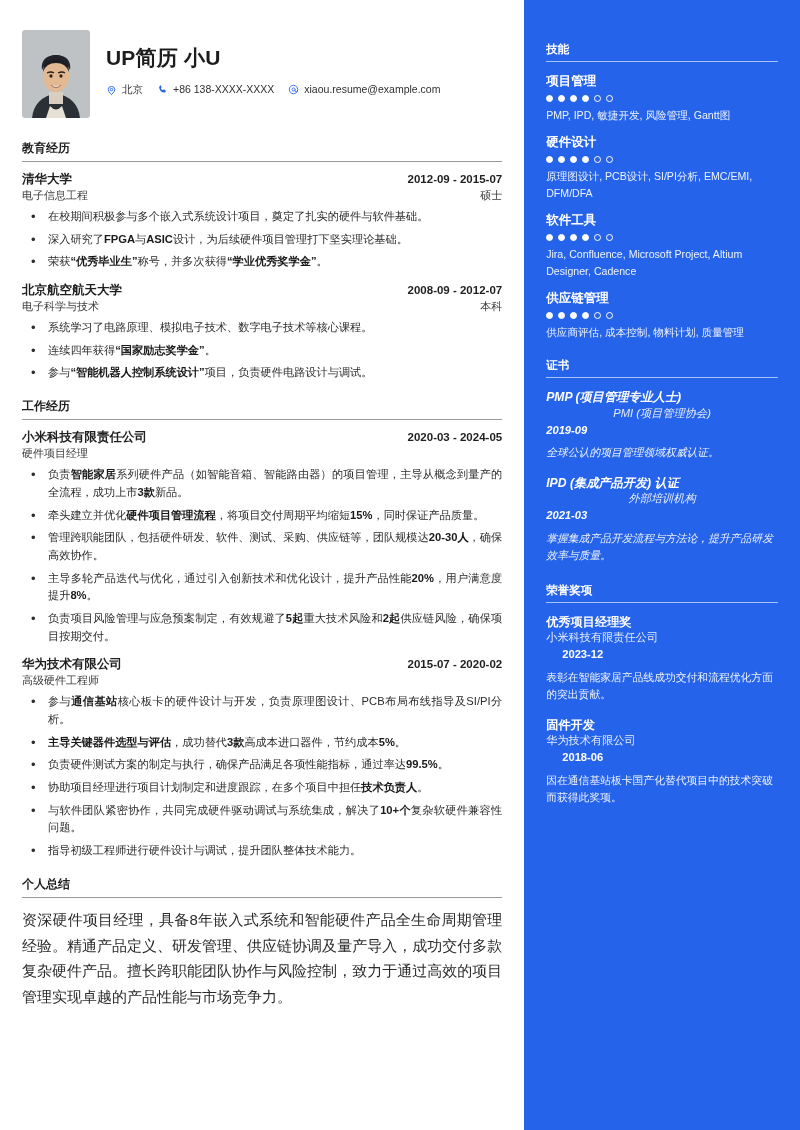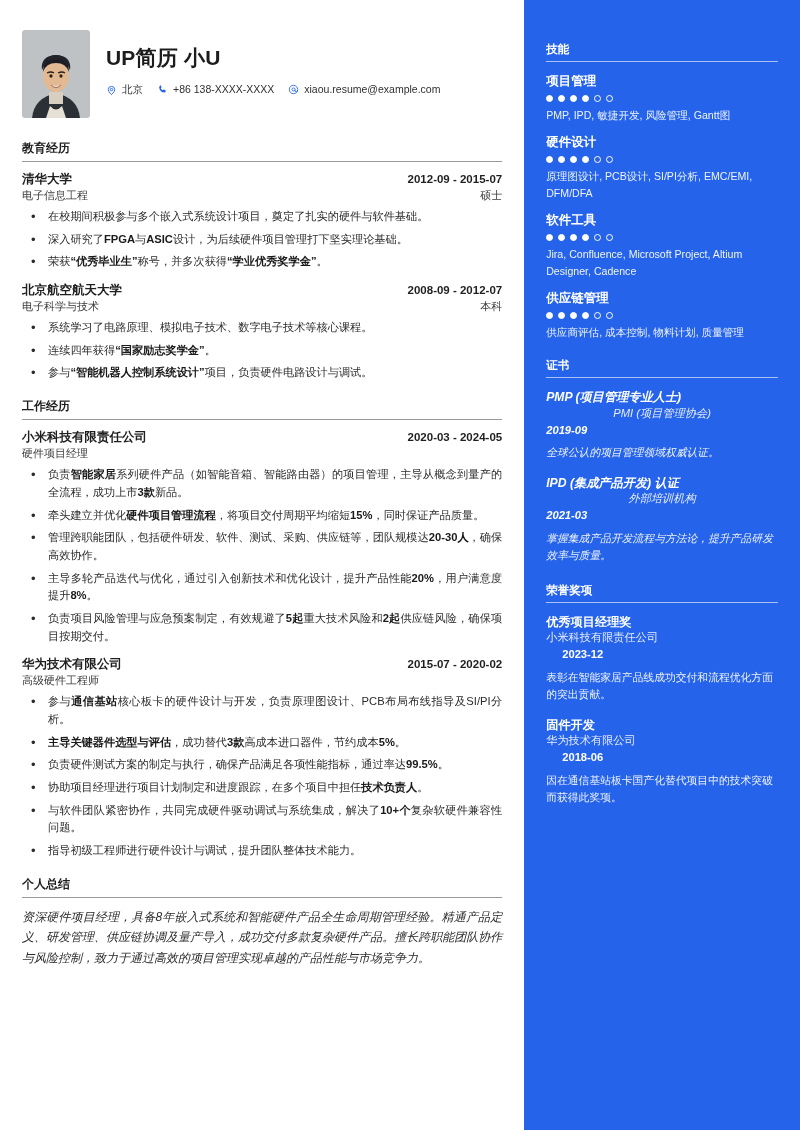--- a/index.html
+++ b/index.html
@@ -49,21 +49,21 @@
   ul.bullets li {
     position: relative; padding-left: 26px; margin-bottom: 5px;
     font-size: 11.2px; line-height: 1.58; color: #2b2b2b; text-align: justify;
   }
   ul.bullets li::before {
     content: "\2022"; position: absolute; left: 9px; top: -1px;
     font-size: 13px; color: #2b2b2b;
   }
   ul.bullets li b { font-weight: 700; color:#1a1a1a;margin-top:45px; }
 
-  .summary { font-size: 12px; line-height: 1.72; color: #2b2b2b; text-align: justify; font-style: italic; }
+  .summary { font-size: 15px; line-height: 1.72; color: #2b2b2b; text-align: justify; }
 
   
   .side {
     width: 324px; background: #2563eb; color: #ffffff;
     padding: 42px 22px 20px 22px;
   }
   .side-title {
     font-size: 11.5px; font-weight: 700; color: #ffffff;
     padding-bottom: 4px; border-bottom: 1px solid #a9c2f5;
     margin-bottom: 11px;

